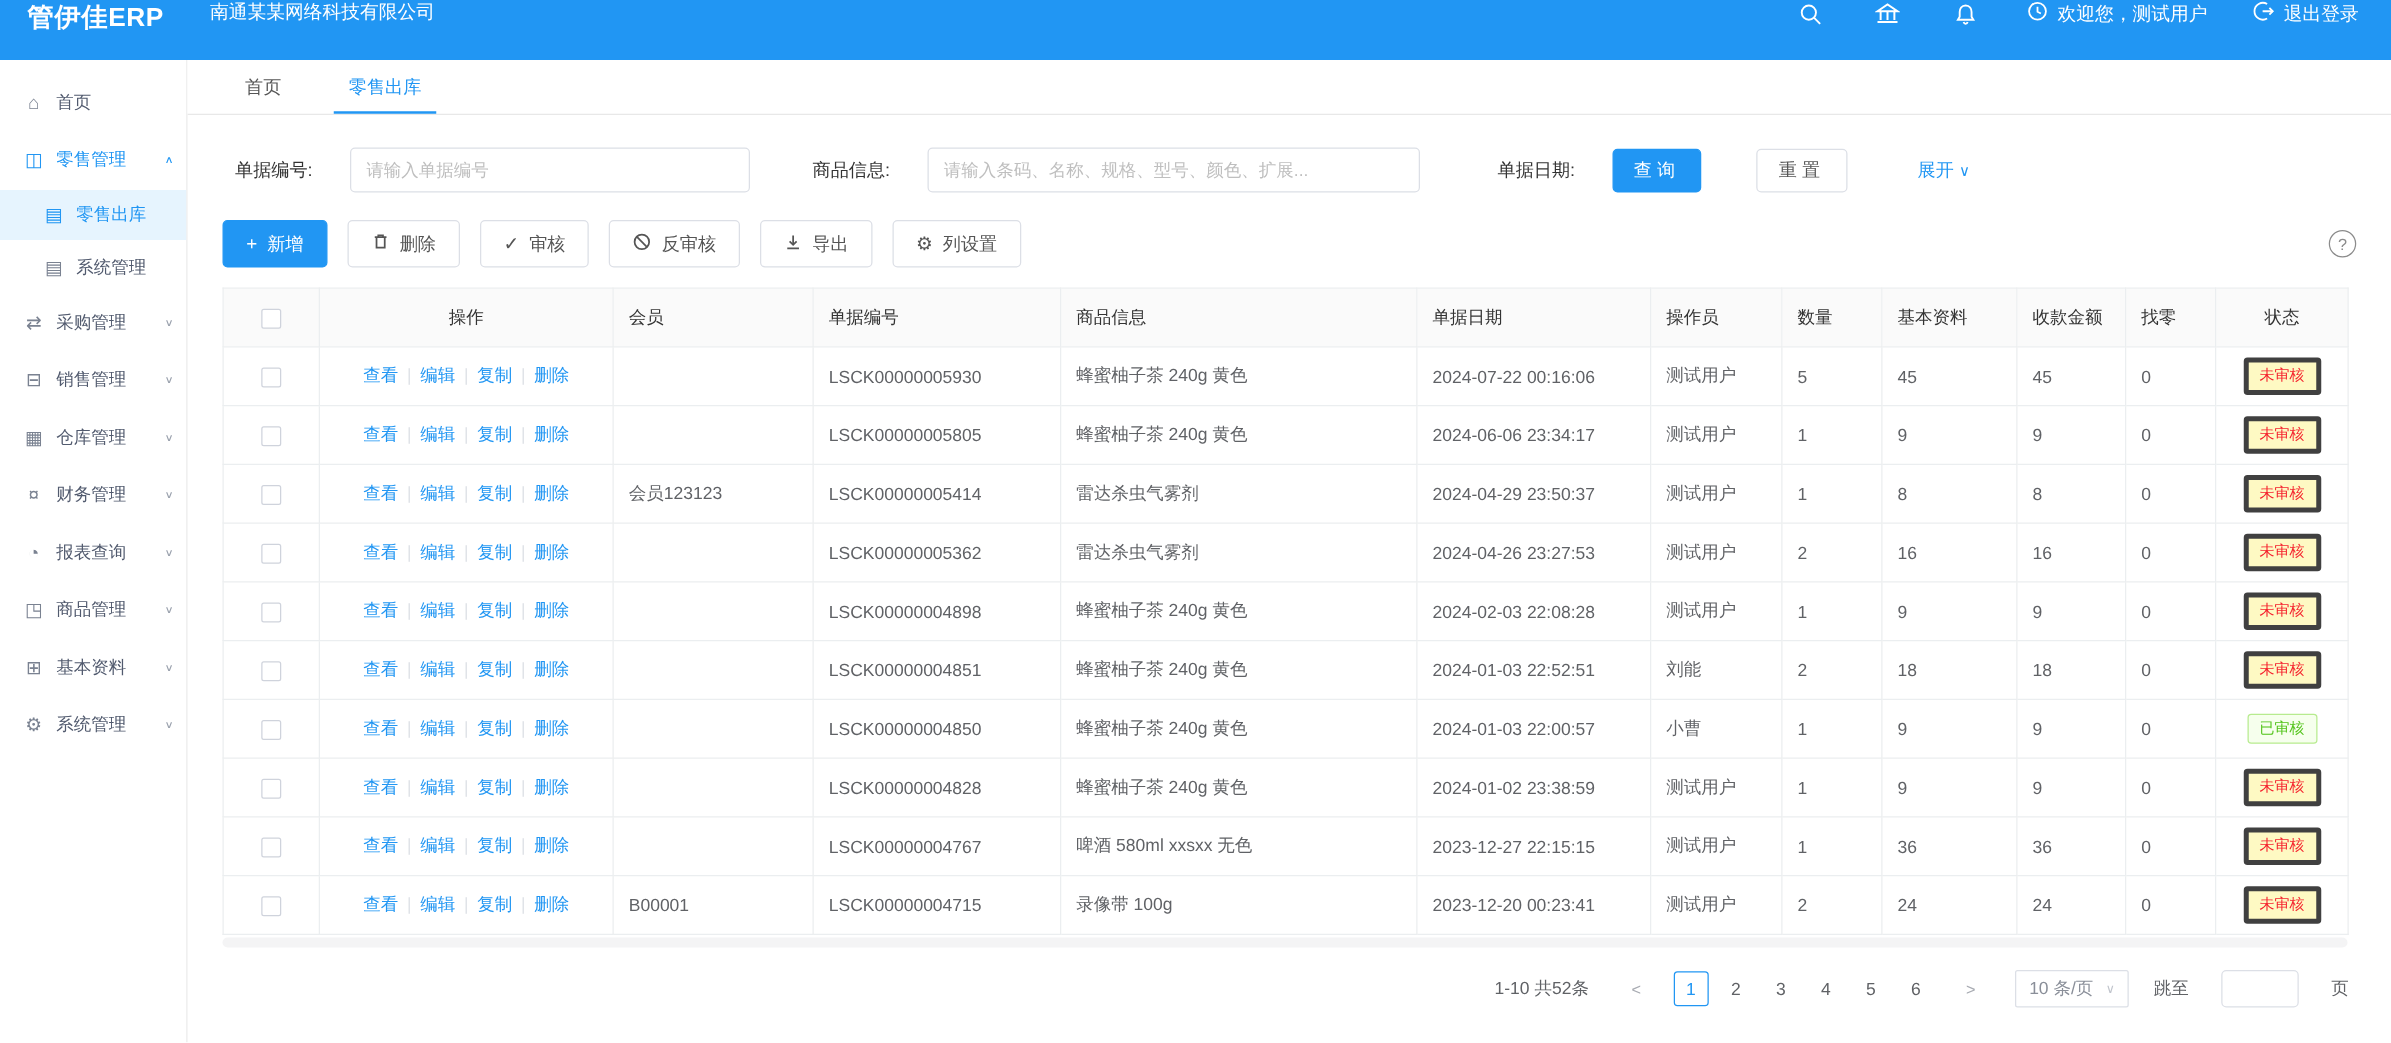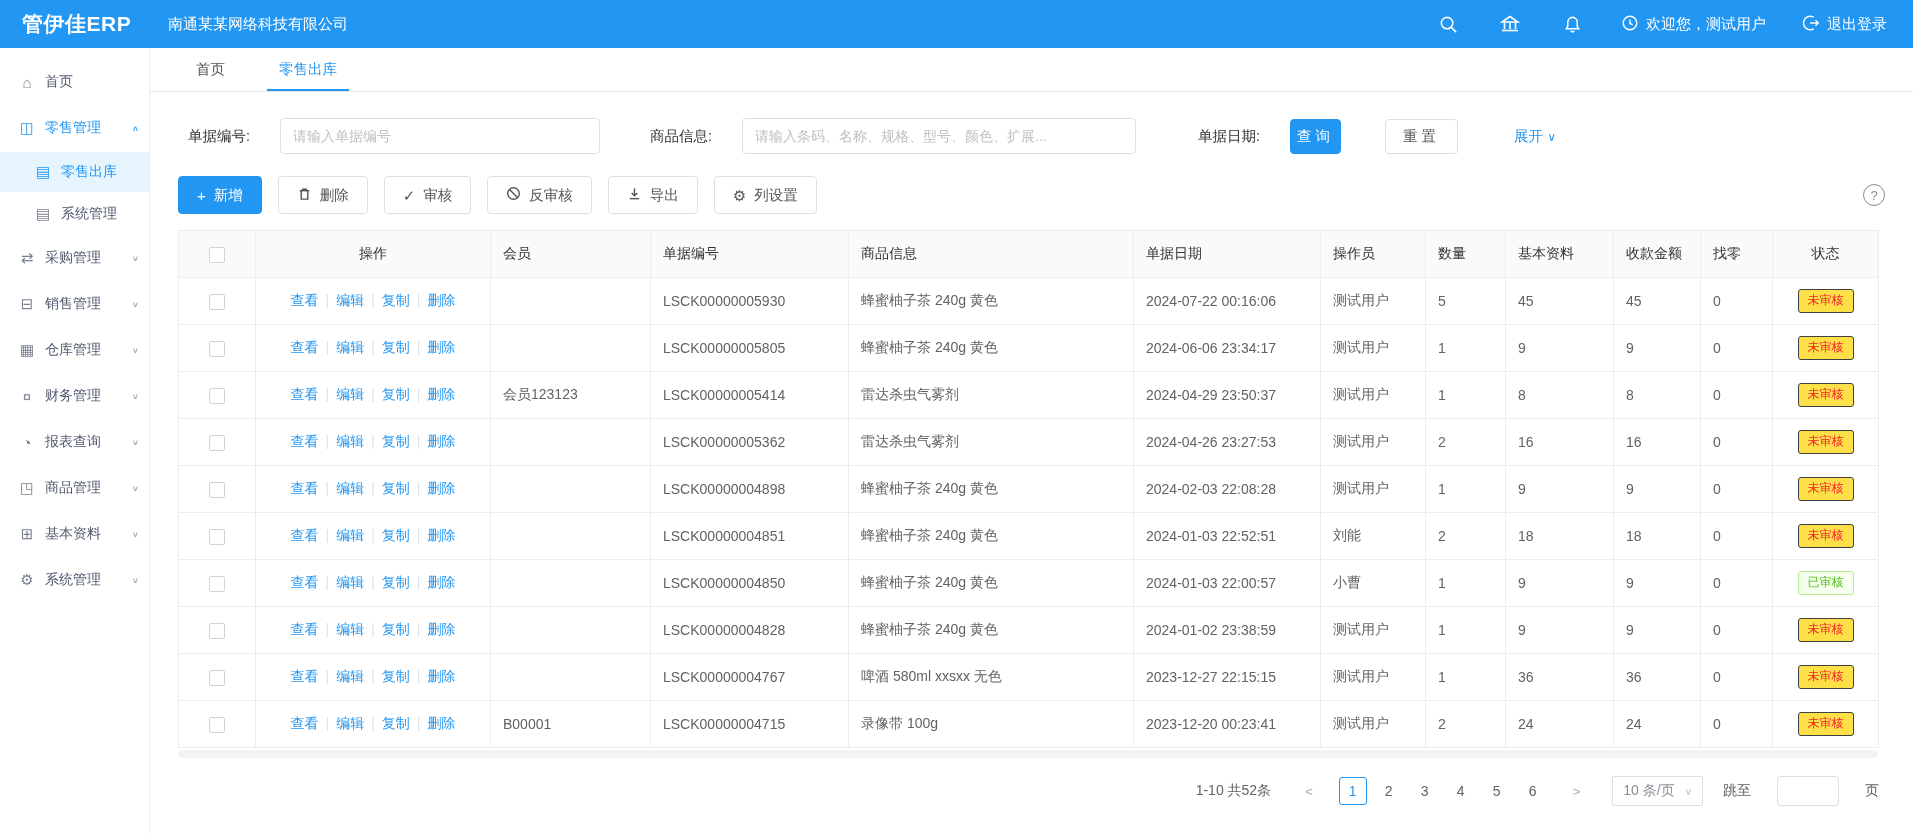--- a/index.html
+++ b/index.html
@@ -1,20 +1,20 @@
 <!DOCTYPE html>
 <html><head>
 <meta charset="utf-8">
 <style>
   * { margin:0; padding:0; box-sizing:border-box; }
   html,body { width:1913px; height:834px; overflow:hidden; background:#fff;
     font-family:"Liberation Sans","DejaVu Sans",sans-serif; font-size:14px; color:#595959; }
 
   
-  .topbar { height:48px; background:#2196f3; display:flex; align-items:center; color:#fff; }
+  .topbar { height:48px; background:#2196f3; display:flex; align-items:flex-start; color:#fff; }
   .logo { width:160px; padding-left:22px; font-size:21px; font-weight:bold; letter-spacing:.5px; }
   .company { font-size:15px; padding-left:8px; }
   .topbar .spacer { flex:1; }
   .top-icon { width:22px; height:22px; margin:0 20px; display:flex; align-items:center; justify-content:center; cursor:pointer; }
   .top-icon svg { stroke:#fff; fill:none; stroke-width:1.6; }
   .top-user, .top-logout { display:flex; align-items:center; gap:7px; margin:0 18px; font-size:15px; cursor:pointer; white-space:nowrap; }
   .top-logout { margin-right:26px; }
 
   
   .layout { display:flex; height:786px; }
@@ -37,21 +37,21 @@
   .tab.active::after { content:""; position:absolute; left:6px; right:6px; bottom:0; height:2px; background:#2196f3; }
 
   
   .filters { display:flex; align-items:center; padding:26px 28px 0 38px; gap:26px; }
   .f-label { font-size:14.5px; color:#333; white-space:nowrap; margin-right:4px; }
   .f-input { height:36px; border:1px solid #dcdfe6; border-radius:4px; padding:0 12px; font-size:14px; color:#555; outline:none; }
   .f-input::placeholder { color:#bfbfbf; }
   .in-bill { width:320px; margin-right:24px; }
   .in-prod { width:394px; margin-right:36px; }
   .daterange { width:315px; height:36px; border:1px solid #dcdfe6; border-radius:4px; display:flex; align-items:center; justify-content:center; gap:26px; color:#bfbfbf; margin-right:36px; cursor:pointer; }
-  .btn-primary { height:35px; padding:0 6px; background:#2196f3; border:1px solid #2196f3; color:#fff; border-radius:4px; font-size:14.5px; cursor:pointer; letter-spacing:4px; }
+  .btn-primary { height:35px; padding:0 16px; background:#2196f3; border:1px solid #2196f3; color:#fff; border-radius:4px; font-size:14.5px; cursor:pointer; letter-spacing:4px; }
   .btn-plain { height:35px; padding:0 17px; background:#fff; border:1px solid #dcdfe6; color:#555; border-radius:4px; font-size:14.5px; cursor:pointer; letter-spacing:4px; margin-left:18px; }
   .expand-link { color:#2196f3; margin-left:30px; cursor:pointer; white-space:nowrap; font-size:14.5px; }
   .expand-link .chev { font-size:12px; }
 
   
   .toolbar { display:flex; align-items:center; padding:22px 28px 0 28px; gap:16px; }
   .tbtn { height:38px; padding:0 18px; border-radius:4px; border:1px solid #dcdfe6; background:#fff; color:#555; font-size:14.5px; display:flex; align-items:center; gap:8px; cursor:pointer; }
   .tbtn.blue { background:#2196f3; border-color:#2196f3; color:#fff; }
   .tbtn svg { stroke:currentColor; fill:none; stroke-width:1.5; }
   .tbtn .uglyph { font-size:15px; line-height:1; }
@@ -62,21 +62,21 @@
   .table-wrap { margin:16px 28px 0 28px; }
   table { border-collapse:collapse; table-layout:fixed; width:1700px; font-size:14px; }
   th, td { border:1px solid #ebeef0; border-top:none; padding:0 12px; height:47px; overflow:hidden; white-space:nowrap; text-overflow:ellipsis; }
   thead th { background:#fafafa; color:#333; font-weight:normal; text-align:left; border-top:1px solid #ebeef0; }
   th.center, td.center { text-align:center; }
   td { color:#606266; }
   .cb { width:16px; height:16px; border:1px solid #cfd3dc; border-radius:2px; background:#fff; display:inline-block; vertical-align:middle; cursor:pointer; }
   .oplink { color:#2196f3; cursor:pointer; }
   .opsep { color:#e0e3e8; margin:0 7px; }
   .badge { display:inline-block; font-size:12px; padding:3px 9px; border-radius:3px; line-height:1.3; }
-  .badge-red { color:#f5222d; background:#fde047; border:1px solid #404040; }
+  .badge-red { color:#f5222d; background:#fef9c3; border:4px solid #404040; }
   .badge-green { color:#52c41a; background:#f6ffed; border:1px solid #b7eb8f; }
   .hscroll { width:1700px; height:8px; background:#f4f4f5; margin:2px 28px 0 28px; border-radius:4px; }
 
   
   .pager { display:flex; align-items:center; justify-content:flex-end; gap:20px; padding:18px 34px 0 0; color:#606266; font-size:14px; }
   .pg-total { margin-right:8px; }
   .pg-arrow { color:#a8abb2; padding:0 6px; cursor:pointer; font-size:13px; }
   .pg-num { min-width:28px; height:28px; display:flex; align-items:center; justify-content:center; border-radius:3px; cursor:pointer; border:1px solid transparent; }
   .pg-num.current { border-color:#2196f3; color:#2196f3; }
   .pg-size { height:30px; border:1px solid #dcdfe6; border-radius:2px; display:flex; align-items:center; gap:10px; padding:0 10px; color:#8a8f99; cursor:pointer; margin-left:6px; }

